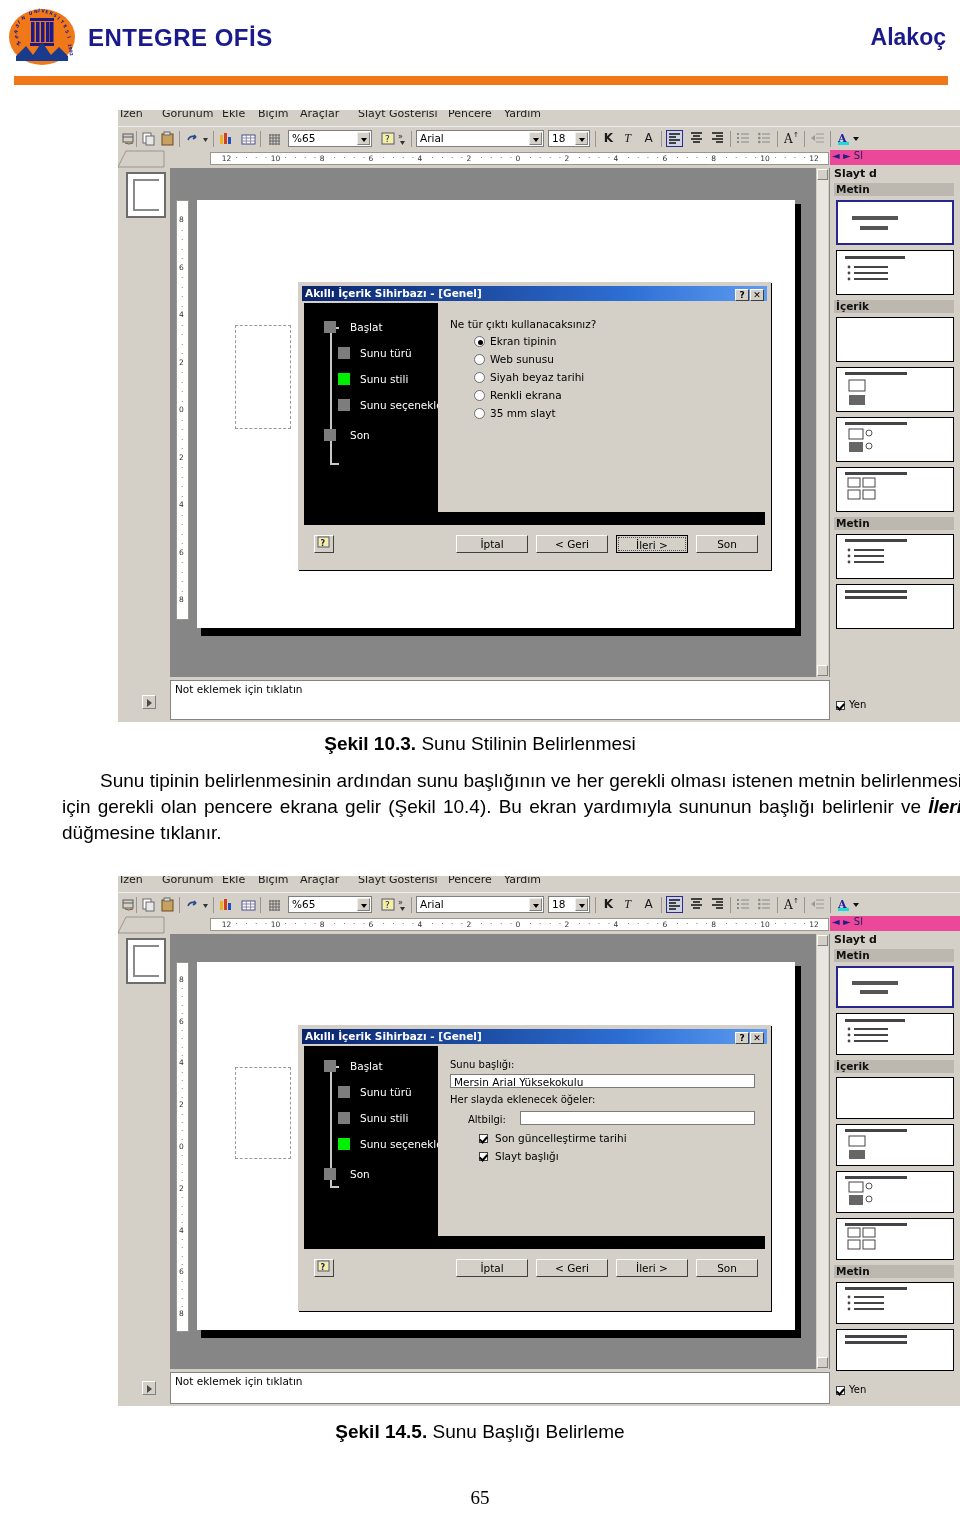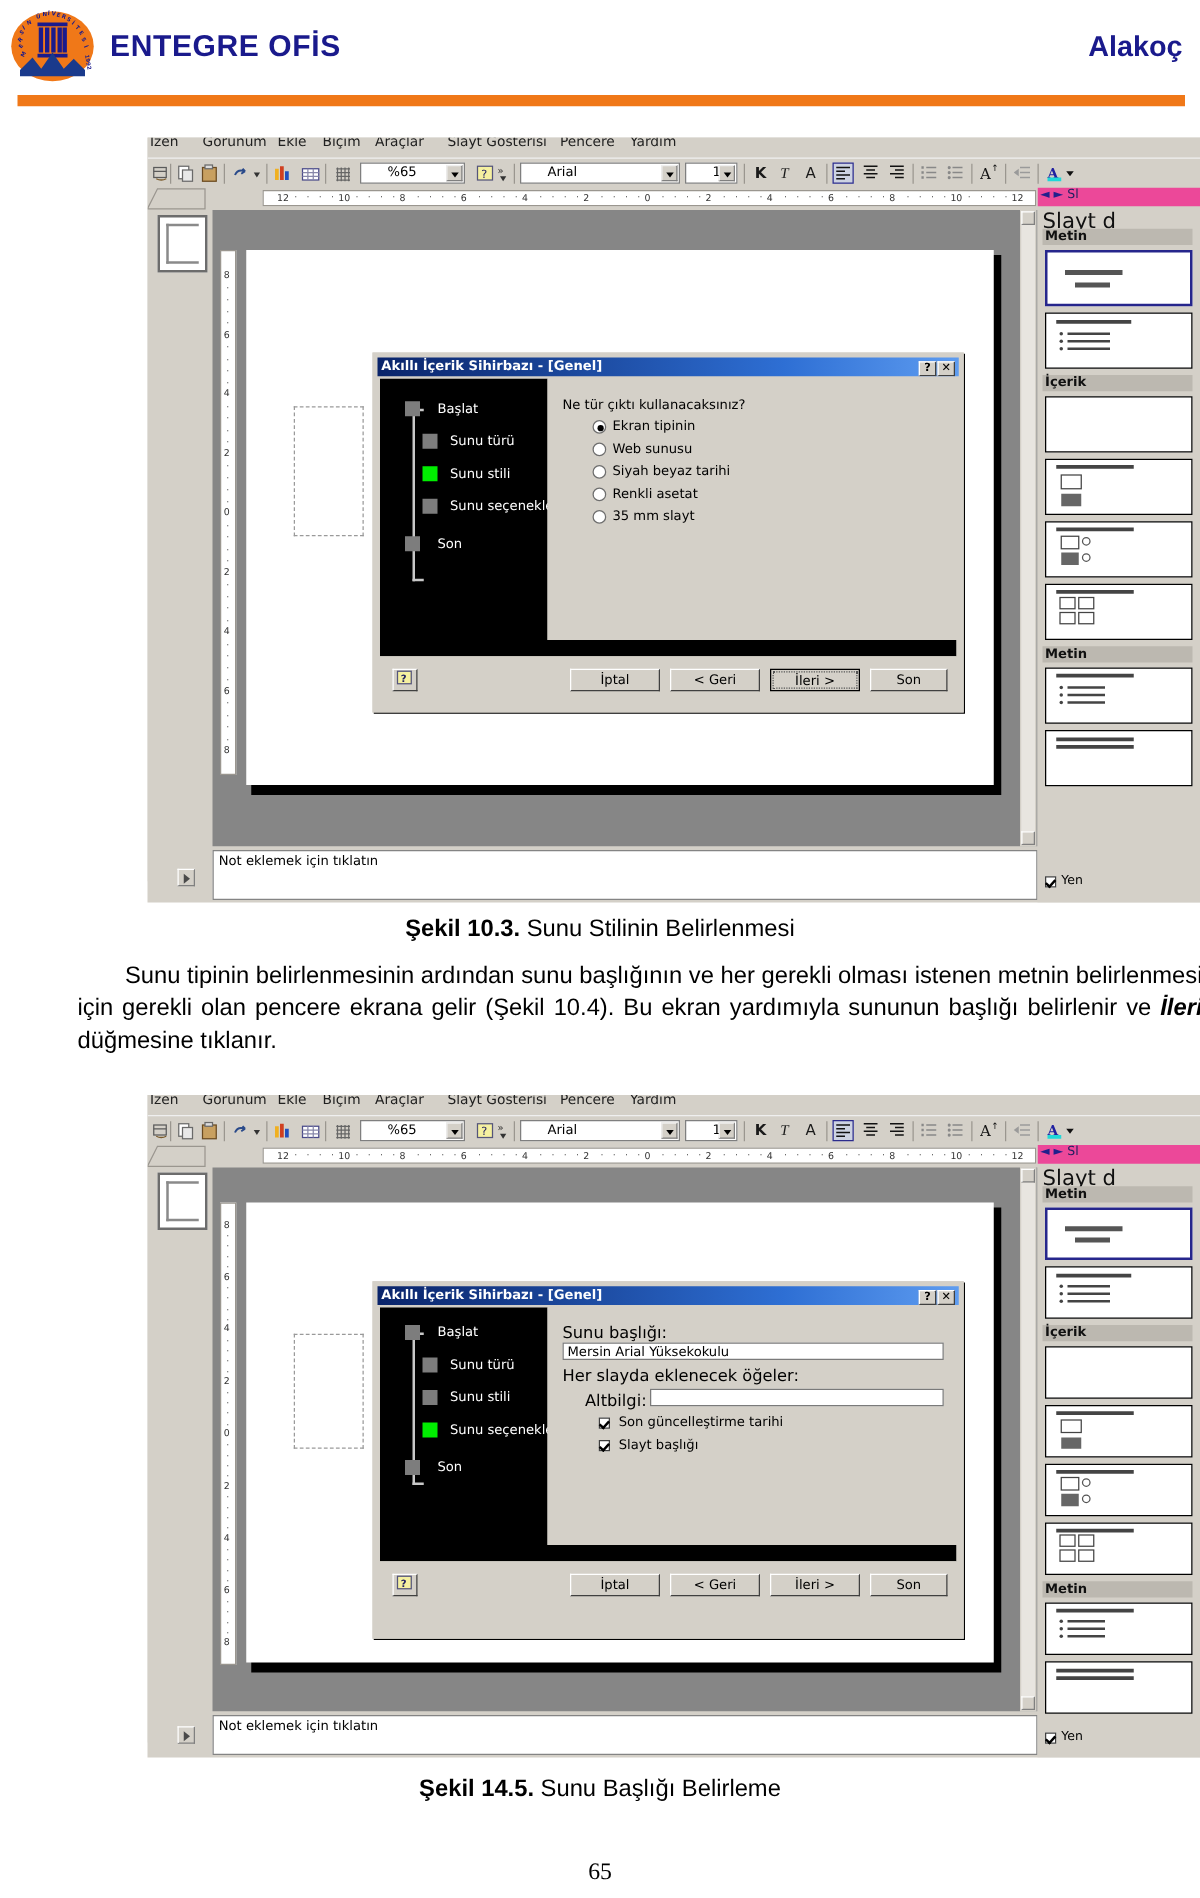--- a/index.html
+++ b/index.html
@@ -34,21 +34,21 @@
   .menubar{position:absolute;left:0;top:0;right:0;height:16px;background:#d4d0c8;
            overflow:hidden;}
   .menubar .mi{position:absolute;top:-3px;font-size:11px;color:#202020;white-space:nowrap;}
 
   
   .toolbar{position:absolute;left:0;top:16px;right:0;height:24px;background:#d4d0c8;
            border-top:1px solid #efefef;}
   .tb-sep{position:absolute;top:4px;width:1px;height:16px;background:#9a968f;}
   .tb-ico{position:absolute;top:4px;width:17px;height:16px;}
   .combo{position:absolute;top:3px;height:17px;background:#fff;border:1px solid #7f7f7f;
-         font-size:10.5px;color:#000;padding:1px 0 0 21px;overflow:hidden;white-space:nowrap;}
+         font-size:10.5px;color:#000;padding:1px 0 0 3px;overflow:hidden;white-space:nowrap;}
   .combo .arw{position:absolute;right:1px;top:1px;width:13px;height:13px;background:#d4d0c8;
               border:1px solid #efefef;border-right-color:#808080;border-bottom-color:#808080;}
   .combo .arw:after{content:"";position:absolute;left:3px;top:5px;
               border-left:3px solid transparent;border-right:3px solid transparent;
               border-top:4px solid #000;}
 
   
   .fmtbtn{position:absolute;top:3px;width:17px;height:17px;text-align:center;
           font-size:12px;line-height:17px;color:#1a1a1a;}
   .fmtbtn.on{border:1px solid #2c2c8c;background:#cdd3e2;}
@@ -84,21 +84,21 @@
 
   
   .vscroll{position:absolute;width:13px;background:#e8e5e0;border:1px solid #d4d0c8;}
   .vscroll .btn{position:absolute;left:0;width:11px;height:11px;background:#d4d0c8;
                 border:1px solid #fff;border-right-color:#808080;border-bottom-color:#808080;}
 
   
   .taskpane{position:absolute;background:#d4d0c8;overflow:hidden;}
   .tp-nav{position:absolute;left:0;top:0;right:0;height:15px;background:#ec4899;
           font-size:10px;color:#202060;padding-left:2px;}
-  .tp-title{position:absolute;left:4px;font-size:17px;font-weight:normal;color:#101010;}
+  .tp-title{position:absolute;left:4px;font-size:11px;font-weight:bold;color:#101010;}
   .tp-sect{position:absolute;left:4px;height:13px;background:#bcb8b0;
            font-size:10.5px;font-weight:bold;color:#101010;padding:0 2px;}
   .tp-thumb{position:absolute;left:6px;background:#fff;border:1px solid #000;}
   .tp-thumb.sel{border:2px solid #26268c;}
   .tp-check{position:absolute;font-size:10px;color:#000;}
   .cbox{position:absolute;width:9px;height:9px;background:#fff;border:1px solid #404040;}
   .cbox.ck:after{content:"";position:absolute;left:1px;top:0px;width:3px;height:6px;
        border:solid #000;border-width:0 2px 2px 0;transform:rotate(42deg);}
 
   
@@ -122,21 +122,21 @@
   .node.cur{background:#00ee00;}
   .conn{position:absolute;background:#c8c8c8;}
 
   .q-label{position:absolute;font-size:10.5px;color:#000;white-space:nowrap;}
   .radio{position:absolute;width:11px;height:11px;border-radius:50%;
          background:#fff;border:1px solid #6e6e6e;}
   .radio.on:after{content:"";position:absolute;left:3px;top:3px;width:5px;height:5px;
          border-radius:50%;background:#000;}
   .r-label{position:absolute;font-size:10.5px;color:#000;white-space:nowrap;}
 
-  .field-lbl{position:absolute;font-size:13px;color:#000;white-space:nowrap;}
+  .field-lbl{position:absolute;font-size:10px;color:#000;white-space:nowrap;}
   .field{position:absolute;height:14px;background:#fff;border:1px solid #7a7a7a;
          font-size:10.5px;color:#000;padding:1px 0 0 3px;white-space:nowrap;overflow:hidden;}
 
   .dbtn{position:absolute;height:18px;background:#d4d0c8;
         border:1px solid #fff;border-right-color:#404040;border-bottom-color:#404040;
         font-size:10.5px;color:#000;text-align:center;line-height:16px;}
   .dbtn.def{border:1px solid #000;}
   .dbtn.def .inner{position:absolute;left:1px;top:1px;right:1px;bottom:1px;
         border:1px dotted #555;line-height:14px;}
   .helpbtn{position:absolute;width:20px;height:18px;background:#d4d0c8;
@@ -537,21 +537,21 @@
       <div class="radio on" style="left:36px;top:33px;"></div>
       <div class="r-label" style="left:52px;top:32px;">Ekran tipinin</div>
 
       <div class="radio" style="left:36px;top:51px;"></div>
       <div class="r-label" style="left:52px;top:50px;">Web sunusu</div>
 
       <div class="radio" style="left:36px;top:69px;"></div>
       <div class="r-label" style="left:52px;top:68px;">Siyah beyaz tarihi</div>
 
       <div class="radio" style="left:36px;top:87px;"></div>
-      <div class="r-label" style="left:52px;top:86px;">Renkli asetat</div>
+      <div class="r-label" style="left:52px;top:86px;">Renkli ekrana</div>
 
       <div class="radio" style="left:36px;top:105px;"></div>
       <div class="r-label" style="left:52px;top:104px;">35 mm slayt</div>
     </div>
 
     <div class="dlg-blackbar" style="left:4px;top:228px;width:461px;height:13px;"></div>
 
     <div class="dlg-foot" style="left:4px;top:241px;width:461px;height:41px;">
       <div class="helpbtn" style="left:10px;top:10px;">
         <svg width="16" height="14">

